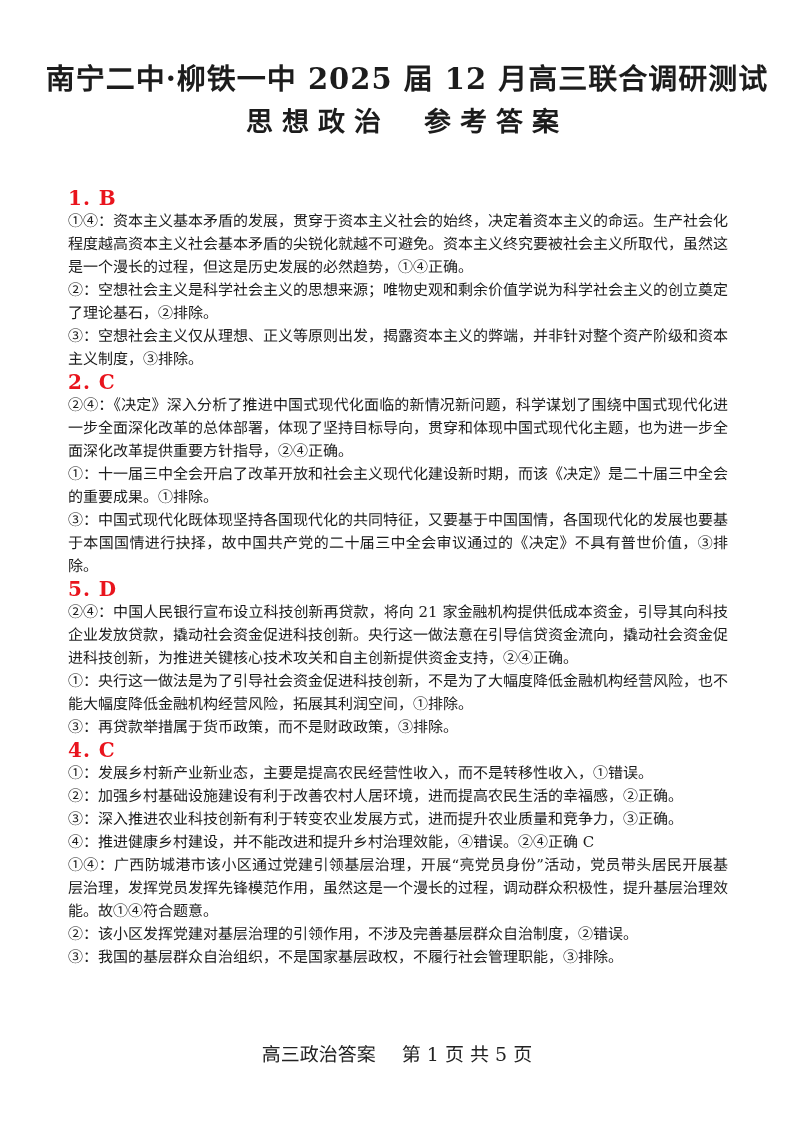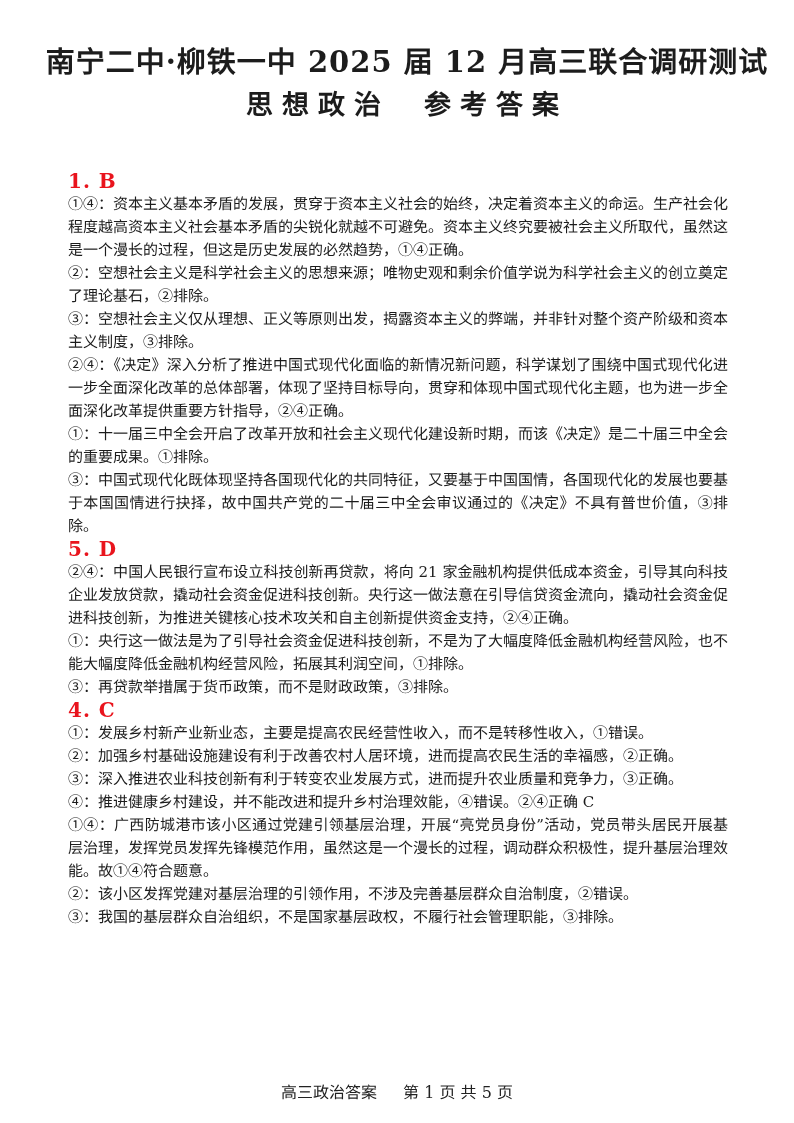--- a/index.html
+++ b/index.html
@@ -7,21 +7,21 @@
     position: relative;
     width: 794px;
     height: 1123px;
     margin: 0 auto;
     background: var(--page_bg, #ffffff);
     color: var(--text, #1c1c1c);
     font-family: "DejaVu Serif", "Liberation Serif", serif;
     overflow: hidden;
     box-sizing: border-box;
   }
-  .header { padding-top: 43px; text-align: center; margin-left: 20px; }
+  .header { padding-top: 60px; text-align: center; margin-left: 20px; }
   .doc-title {
     margin: 0;
     font-size: 29px;
     font-weight: 700;
     line-height: 1.35;
     letter-spacing: 1px;
     white-space: nowrap;
   }
   .doc-subtitle {
     margin: 5px 0 0 0;
@@ -43,23 +43,22 @@
     font-size: 20px;
     line-height: 23px;
     letter-spacing: 1px;
   }
   .content p { margin: 0; }
   .page-footer {
     position: absolute;
     left: 0; right: 0;
     top: 1039px;
     text-align: center;
-    font-size: 16px;
+    font-size: 19px;
     color: #222222;
-    margin-top: 40px;
   }
   .page-footer .doc-label { margin-right: 26px; }
 </style>
 </head>
 <body>
 
 <div class="page">
 
   <div class="header">
     <h1 class="doc-title">南宁二中·柳铁一中 2025 届 12 月高三联合调研测试</h1>
@@ -71,20 +70,21 @@
   <div class="content">
 
     <section>
       <div class="answer-heading">1. B</div>
       <p>①④：资本主义基本矛盾的发展，贯穿于资本主义社会的始终，决定着资本主义的命运。生产社会化程度越高资本主义社会基本矛盾的尖锐化就越不可避免。资本主义终究要被社会主义所取代，虽然这是一个漫长的过程，但这是历史发展的必然趋势，①④正确。</p>
       <p>②：空想社会主义是科学社会主义的思想来源；唯物史观和剩余价值学说为科学社会主义的创立奠定了理论基石，②排除。</p>
       <p>③：空想社会主义仅从理想、正义等原则出发，揭露资本主义的弊端，并非针对整个资产阶级和资本主义制度，③排除。</p>
     </section>
 
     <section>
+      <div class="answer-heading">2. C</div>
       <p>②④：《决定》深入分析了推进中国式现代化面临的新情况新问题，科学谋划了围绕中国式现代化进一步全面深化改革的总体部署，体现了坚持目标导向，贯穿和体现中国式现代化主题，也为进一步全面深化改革提供重要方针指导，②④正确。</p>
       <p>①：十一届三中全会开启了改革开放和社会主义现代化建设新时期，而该《决定》是二十届三中全会的重要成果。①排除。</p>
       <p>③：中国式现代化既体现坚持各国现代化的共同特征，又要基于中国国情，各国现代化的发展也要基于本国国情进行抉择，故中国共产党的二十届三中全会审议通过的《决定》不具有普世价值，③排除。</p>
     </section>
 
     <section>
       <div class="answer-heading">5. D</div>
       <p>②④：中国人民银行宣布设立科技创新再贷款，将向 21 家金融机构提供低成本资金，引导其向科技企业发放贷款，撬动社会资金促进科技创新。央行这一做法意在引导信贷资金流向，撬动社会资金促进科技创新，为推进关键核心技术攻关和自主创新提供资金支持，②④正确。</p>
       <p>①：央行这一做法是为了引导社会资金促进科技创新，不是为了大幅度降低金融机构经营风险，也不能大幅度降低金融机构经营风险，拓展其利润空间，①排除。</p>
       <p>③：再贷款举措属于货币政策，而不是财政政策，③排除。</p>

